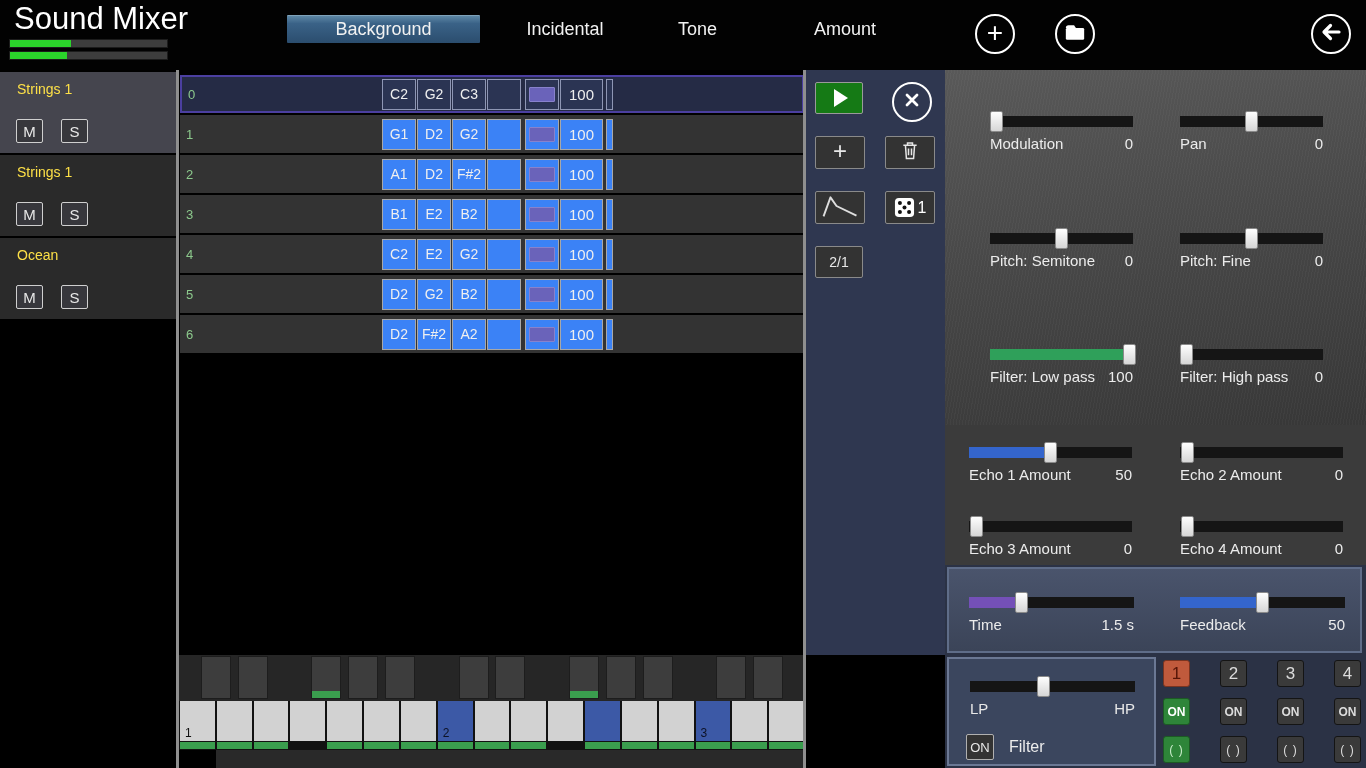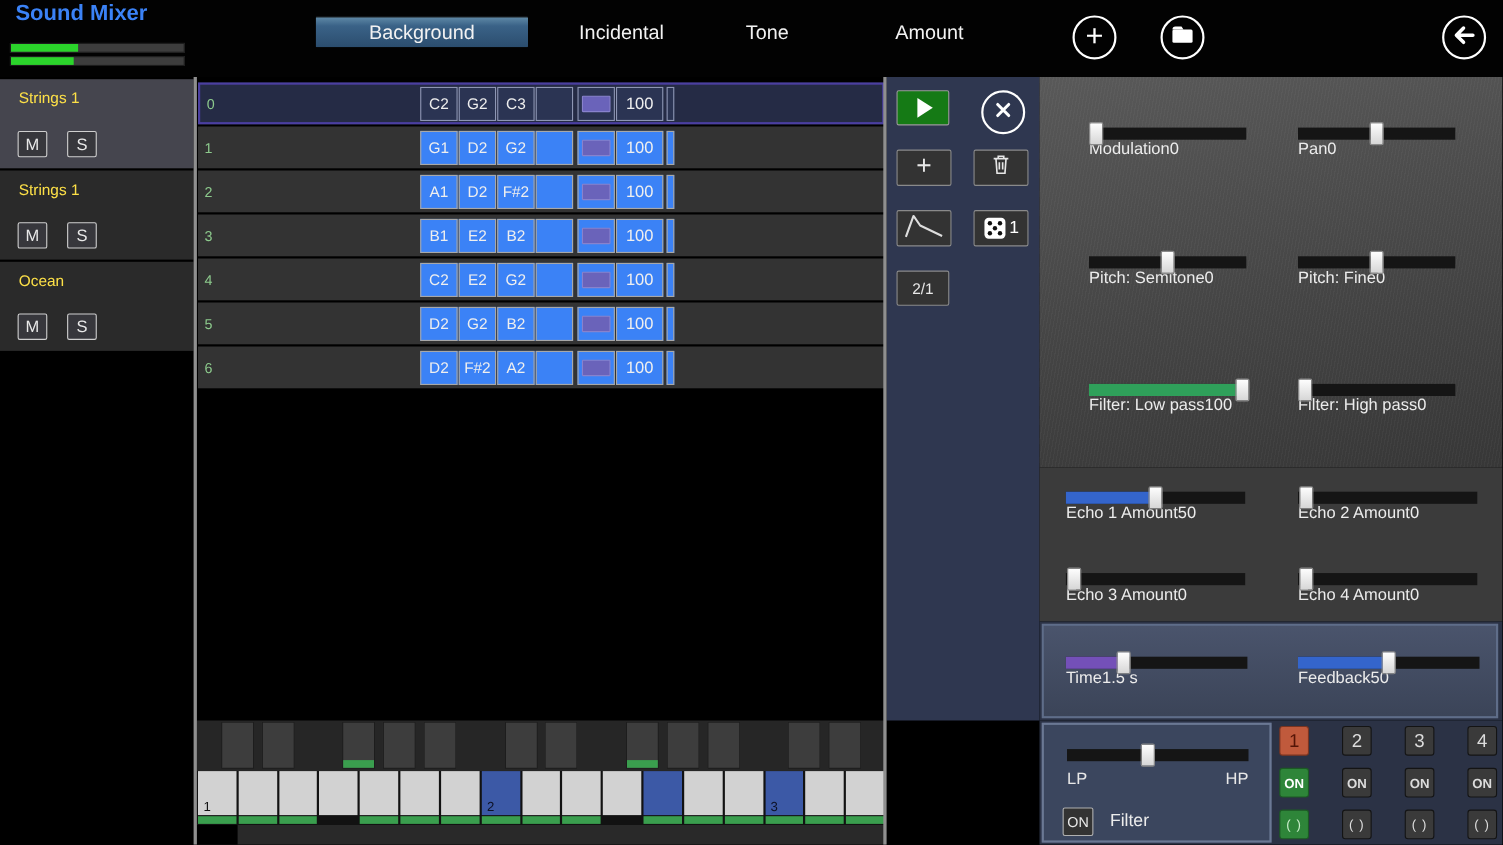--- a/index.html
+++ b/index.html
@@ -2,21 +2,21 @@
 <html><head>
 <meta charset="utf-8">
 <style>
   *{box-sizing:border-box;margin:0;padding:0}
   html,body{width:1366px;height:768px;overflow:hidden;background:#000}
   body{font-family:"Liberation Sans","DejaVu Sans",sans-serif;color:#eee;-webkit-font-smoothing:antialiased}
   #app{position:relative;width:1366px;height:768px;background:#000}
 
   
   .topbar{position:absolute;left:0;top:0;width:1366px;height:70px;background:#020202}
-  .app-title{position:absolute;left:14px;top:1px;font-size:20px;font-weight:700;color:#3b82f6}
+  .app-title{position:absolute;left:14px;top:1px;font-size:31px;font-weight:400;color:#ffffff}
   .meters{position:absolute;left:9px;top:39px;width:159px}
   .meter{width:159px;height:9px;background:#3d3d3d;border:1px solid #1c1c1c;margin-bottom:3px;position:relative}
   .meter .mfill{position:absolute;left:0;top:0;height:100%;background:#2bd42b}
   .tab{position:absolute;top:15px;height:28px;display:flex;align-items:center;justify-content:center;font-size:18px;color:#f2f2f2;cursor:default}
   .tab.active{background:linear-gradient(180deg,#5d87a5 0%,#3a6287 28%,#2b4d6e 100%);border-top:1px solid #7fa2ba;border-radius:1px}
   .circle-btn{position:absolute;top:14px;width:40px;height:40px;border:2.5px solid #fff;border-radius:50%;display:flex;align-items:center;justify-content:center}
   .circle-btn .plus-glyph{font-size:28px;line-height:28px;color:#fff;font-weight:400;margin-top:-3px}
 
   
   .sidebar{position:absolute;left:0;top:72px;width:176px}
@@ -60,21 +60,21 @@
   .sectionB{position:absolute;left:945px;top:425px;width:421px;height:140px;background:#3b3b3b}
   .sectionC{position:absolute;left:945px;top:565px;width:421px;height:90px;background:#2b3245}
   .sectionC .box{position:absolute;left:2px;top:2px;width:415px;height:86px;border:2px solid #5f6d89;background:linear-gradient(180deg,#4a546c,#3b4458);}
   .sectionD{position:absolute;left:945px;top:655px;width:421px;height:113px;background:#2b3245}
   .sectionD .box{position:absolute;left:2px;top:2px;width:209px;height:109px;border:2px solid #6b7894;background:#3b465e}
 
   .slider{position:absolute}
   .slider .track{position:relative;height:11px;background:#151515;width:100%}
   .slider .fill{position:absolute;left:0;top:0;height:100%}
   .slider .handle{position:absolute;top:-5px;width:13px;height:21px;background:linear-gradient(180deg,#fefefe,#d6d6d6);border:1px solid #8a8a8a;border-radius:2px}
-  .slider .lrow{display:flex;font-size:15px;color:#ececec}
+  .slider .lrow{display:flex;justify-content:space-between;margin-top:8px;font-size:15px;color:#ececec}
 
   .lh-row{position:absolute;display:flex;justify-content:space-between;font-size:15px;color:#e8e8e8}
   .on-btn{position:absolute;width:28px;height:26px;background:#333;border:1px solid #b0b0b0;border-radius:2px;color:#e8e8e8;font-size:13px;display:flex;align-items:center;justify-content:center}
   .filter-lbl{position:absolute;font-size:16px;color:#ececec}
 
   .taps{position:absolute;left:218px;top:5px;display:grid;grid-template-columns:repeat(4,27px);grid-template-rows:repeat(3,27px);column-gap:30px;row-gap:11px}
   .tap{background:#3a3a3a;border:1px solid #141414;border-radius:3px;display:flex;align-items:center;justify-content:center;color:#dcdcdc}
   .tap.num{font-size:17px}
   .tap.num.active{background:#c05a3c;border-color:#7a3420;color:#551507}
   .tap.onb{font-size:12px;font-weight:bold}

